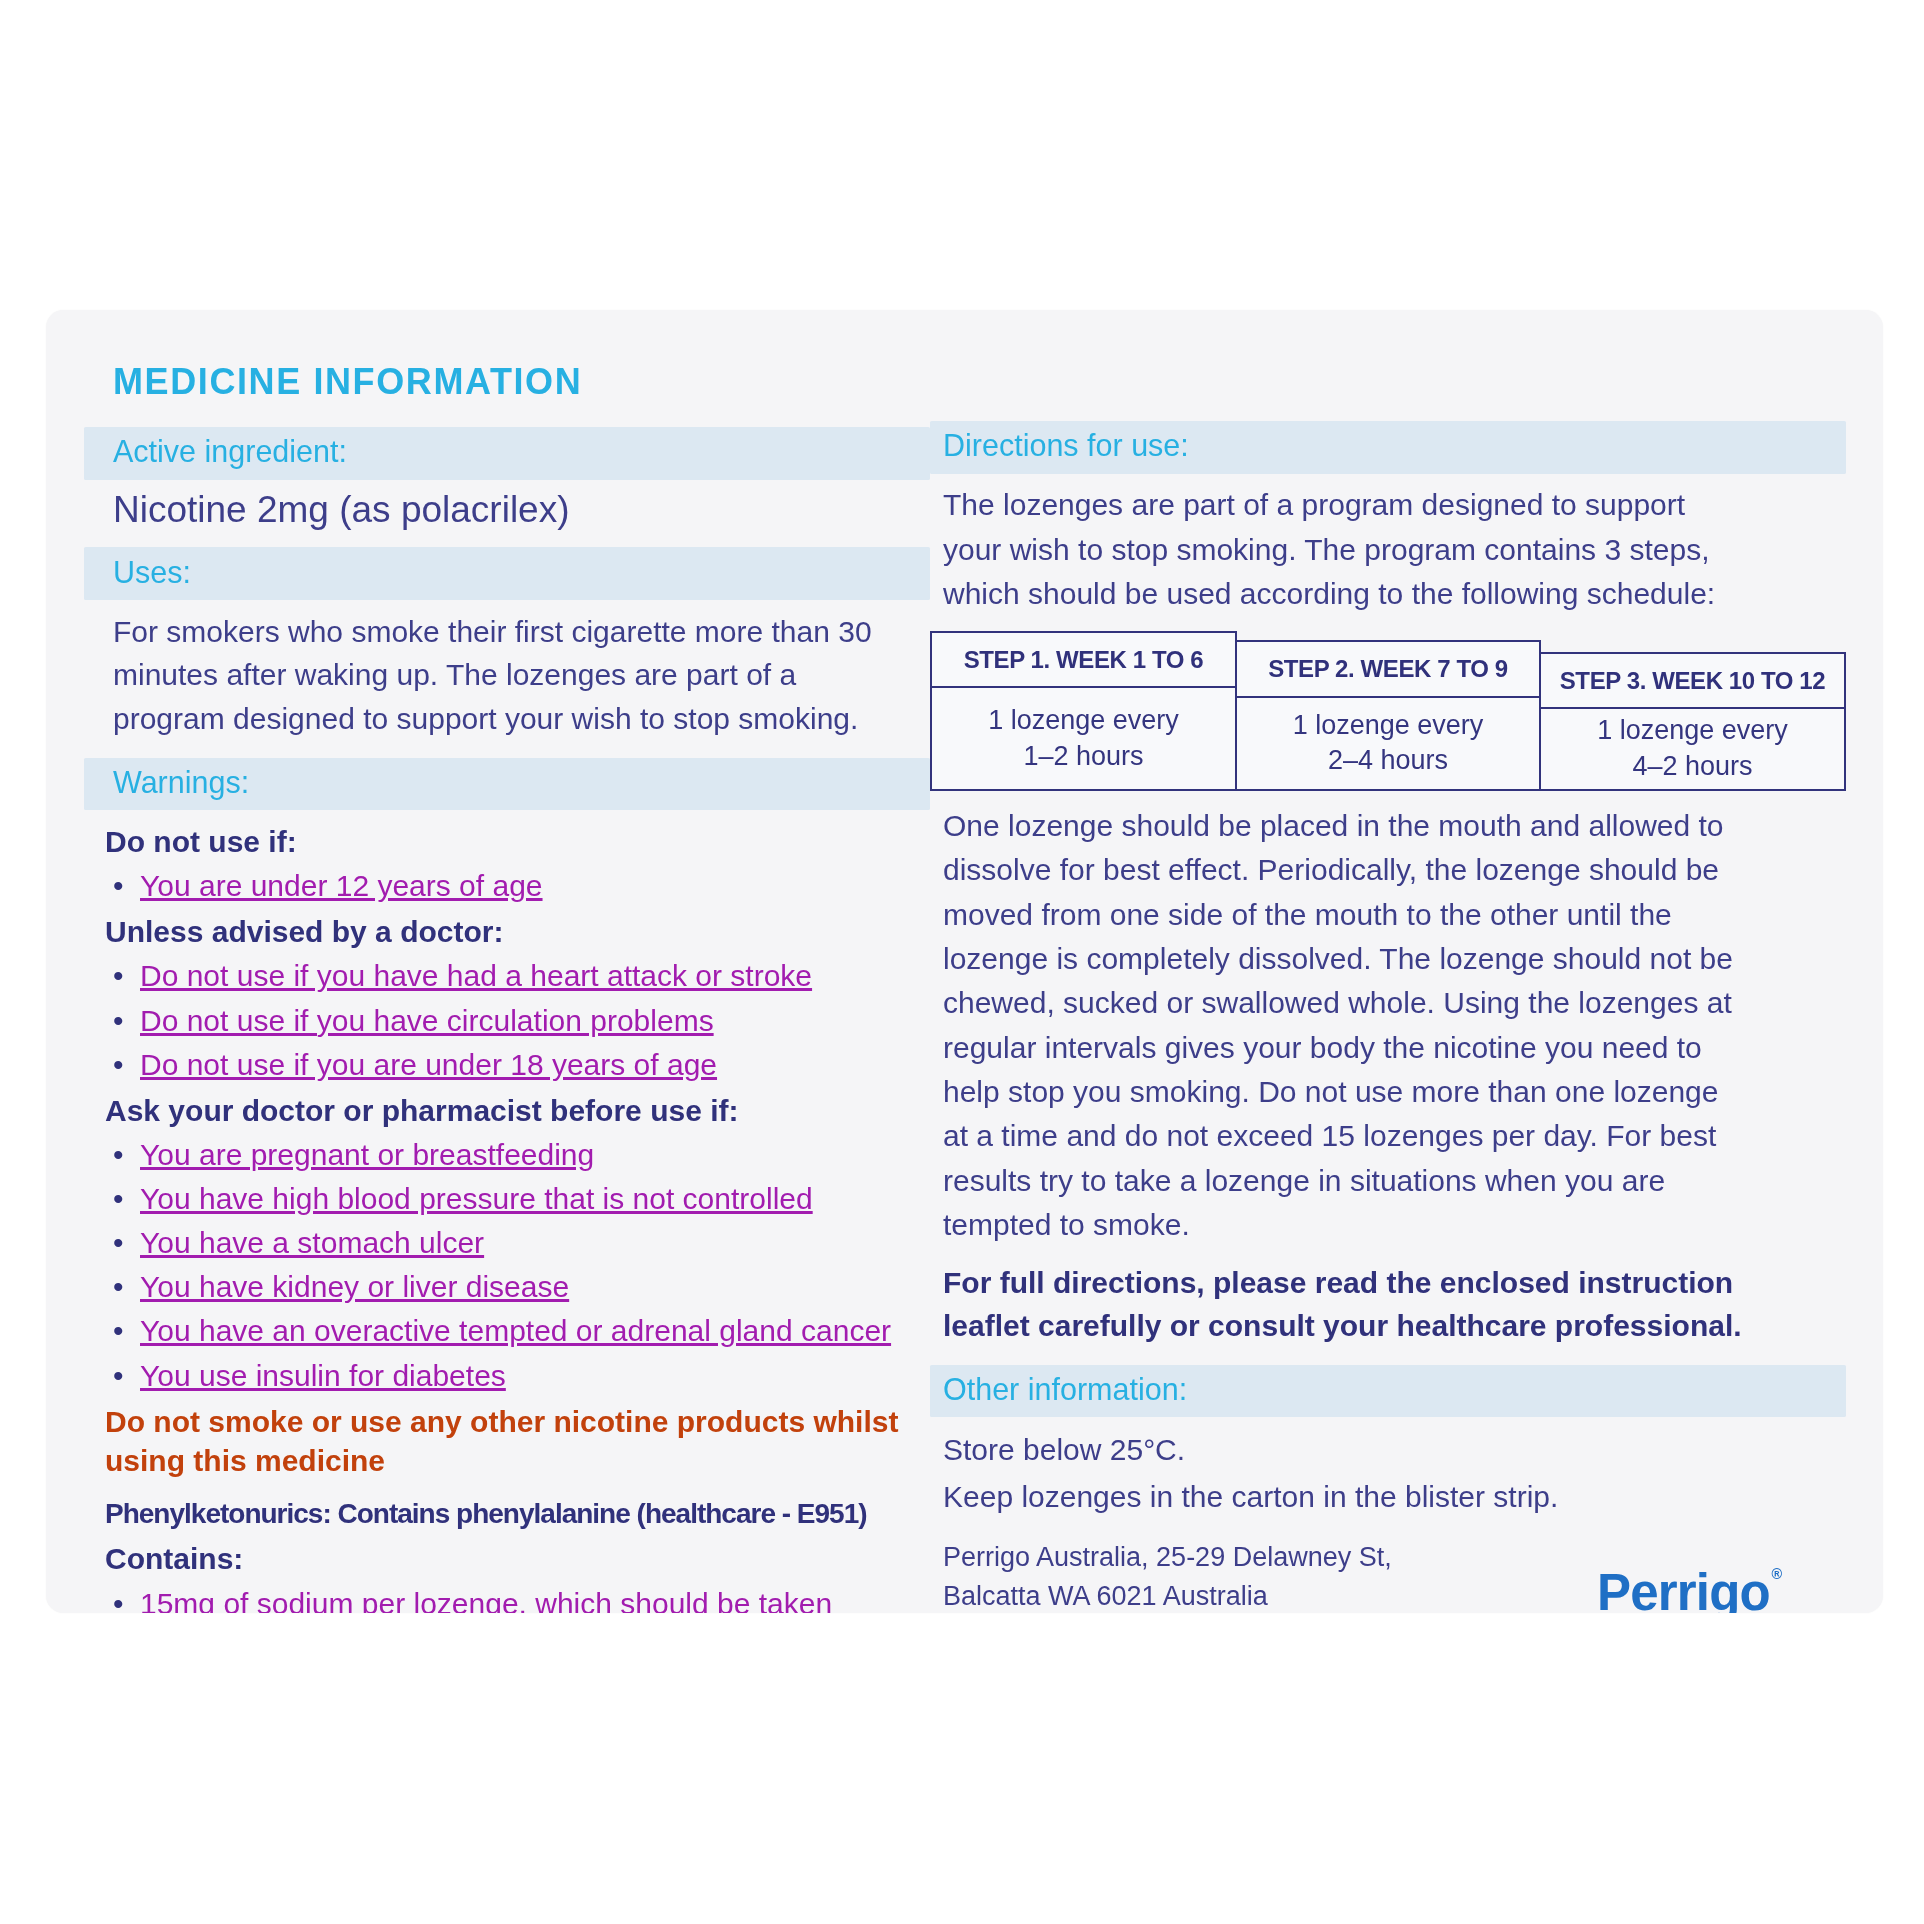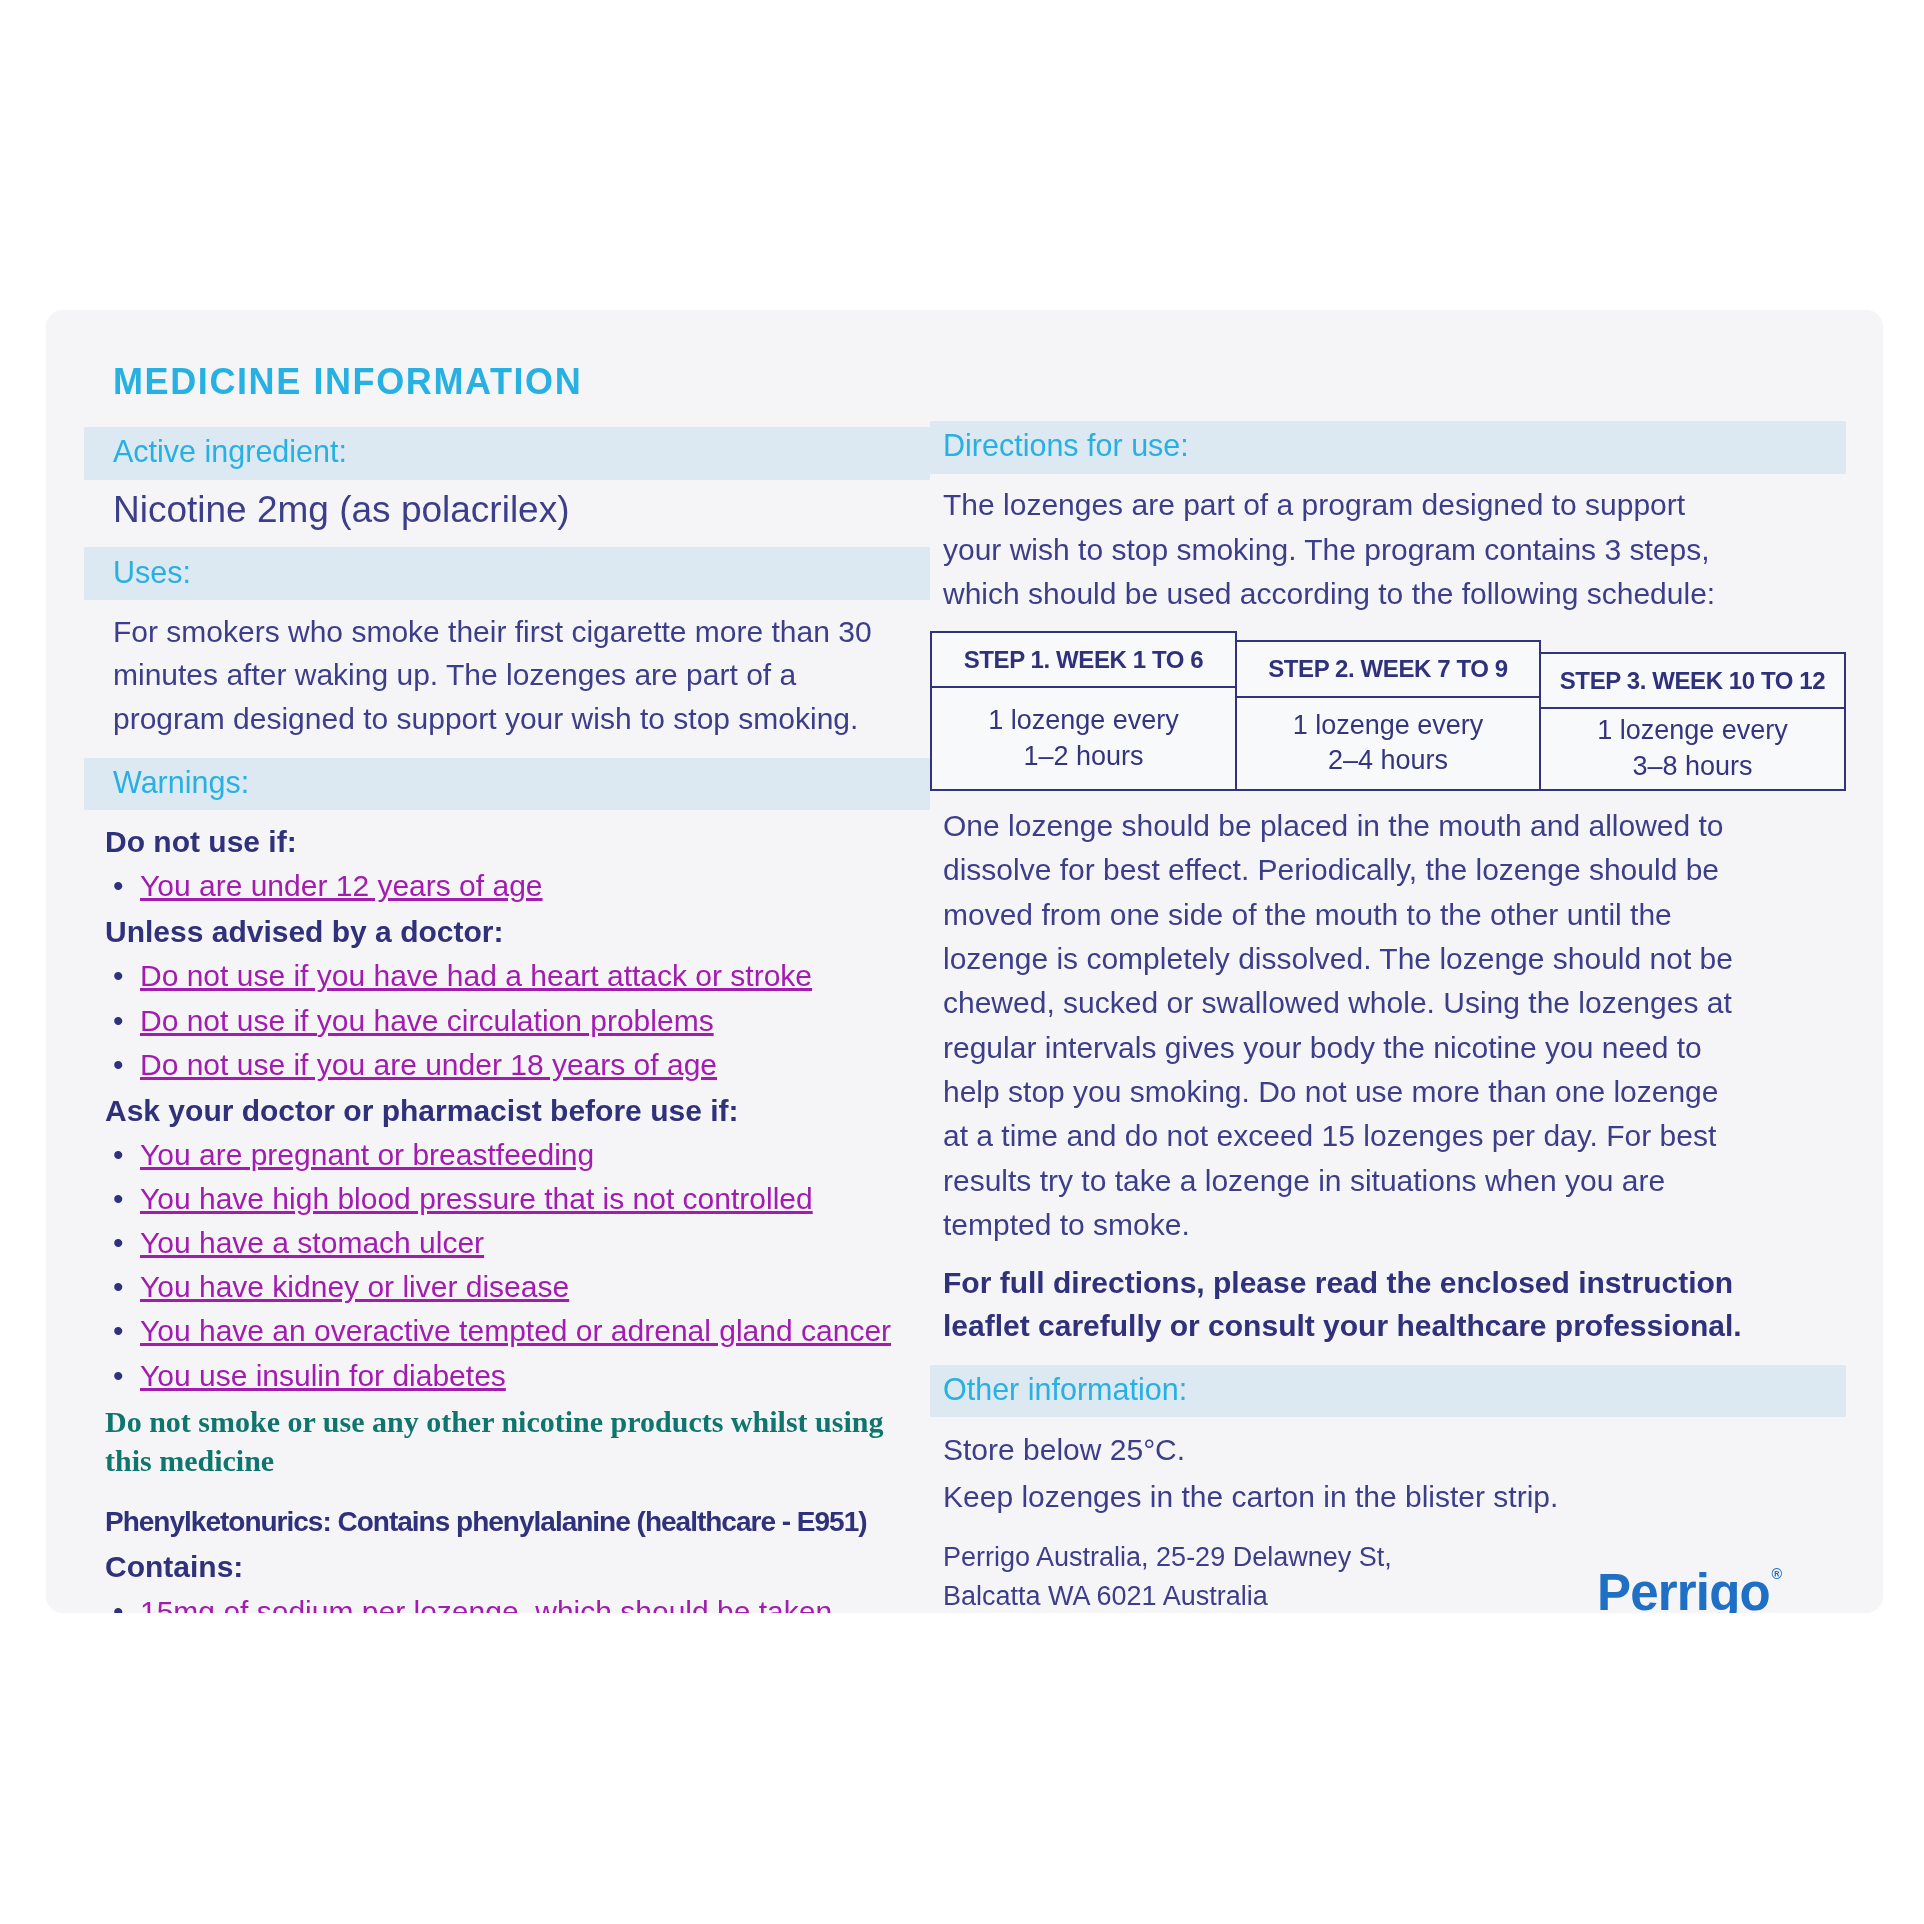--- a/index.html
+++ b/index.html
@@ -18,21 +18,21 @@
   .col-right .band{padding-left:13px;}
 
   .navy{color:#3d3e8a;}
   .val{font-size:37px;margin:6.4px 0 16px 29px;}
   .para{font-size:30px;line-height:1.45;margin:8px 0 17.6px 29px;max-width:770px;}
 
   .warn{margin:13px 0 0 21px;font-size:30px;line-height:1.26;}
   .sub{font-weight:700;color:#30317b;margin:8px 0 6.4px 0;}
   .bullet{position:relative;padding-left:35px;margin:1.6px 0 6.4px 0;color:#a21caf;text-decoration:underline;}
   .bullet::before{content:"•";position:absolute;left:8px;top:0;color:#30317b;}
-  .boldpara{font-weight:700;color:#0f766e;line-height:1.3;margin:8px 0 24px 0;max-width:850px;font-family:Liberation Serif, serif;}
+  .boldpara{font-weight:700;color:#c2410c;line-height:1.3;margin:8px 0 16px 0;max-width:850px;}
   .phenyl{font-weight:700;color:#30317b;letter-spacing:-1px;font-size:28px;
           white-space:nowrap;margin:4.8px 0 8px 0;}
   .contains-list .bullet{max-width:730px;line-height:1.3;}
 
   .col-right .para2{font-size:30px;line-height:1.48;margin:9.6px 0 14.4px 13px;max-width:790px;color:#3d3e8a;}
   .col-right .bodypara{margin-top:13px;margin-bottom:14.4px;max-width:794px;}
   .fulldir{font-weight:700;color:#30317b;font-size:30px;line-height:1.42;
            margin:6.4px 0 17.6px 13px;max-width:830px;}
 
   .schedule{display:flex;margin:6.4px 0 11.2px 0;height:160px;}
@@ -118,21 +118,21 @@
             <div class="sched-head">STEP 2. WEEK 7 TO 9</div>
             <div class="sched-body">
               <span>1 lozenge every</span>
               <span>2–4 hours</span>
             </div>
           </div>
           <div class="sched-col">
             <div class="sched-head">STEP 3. WEEK 10 TO 12</div>
             <div class="sched-body">
               <span>1 lozenge every</span>
-              <span>3–8 hours</span>
+              <span>4–2 hours</span>
             </div>
           </div>
         </div>
 
         <div class="para2 bodypara">One lozenge should be placed in the mouth and allowed to dissolve for best effect. Periodically, the lozenge should be moved from one side of the mouth to the other until the lozenge is completely dissolved. The lozenge should not be chewed, sucked or swallowed whole. Using the lozenges at regular intervals gives your body the nicotine you need to help stop you smoking. Do not use more than one lozenge at a time and do not exceed 15 lozenges per day. For best results try to take a lozenge in situations when you are tempted to smoke.</div>
         <div class="fulldir">For full directions, please read the enclosed instruction leaflet carefully or consult your healthcare professional.</div>
 
         <div class="band">Other information:</div>
         <div class="other-line">Store below 25°C.</div>
         <div class="other-line">Keep lozenges in the carton in the blister strip.</div>

